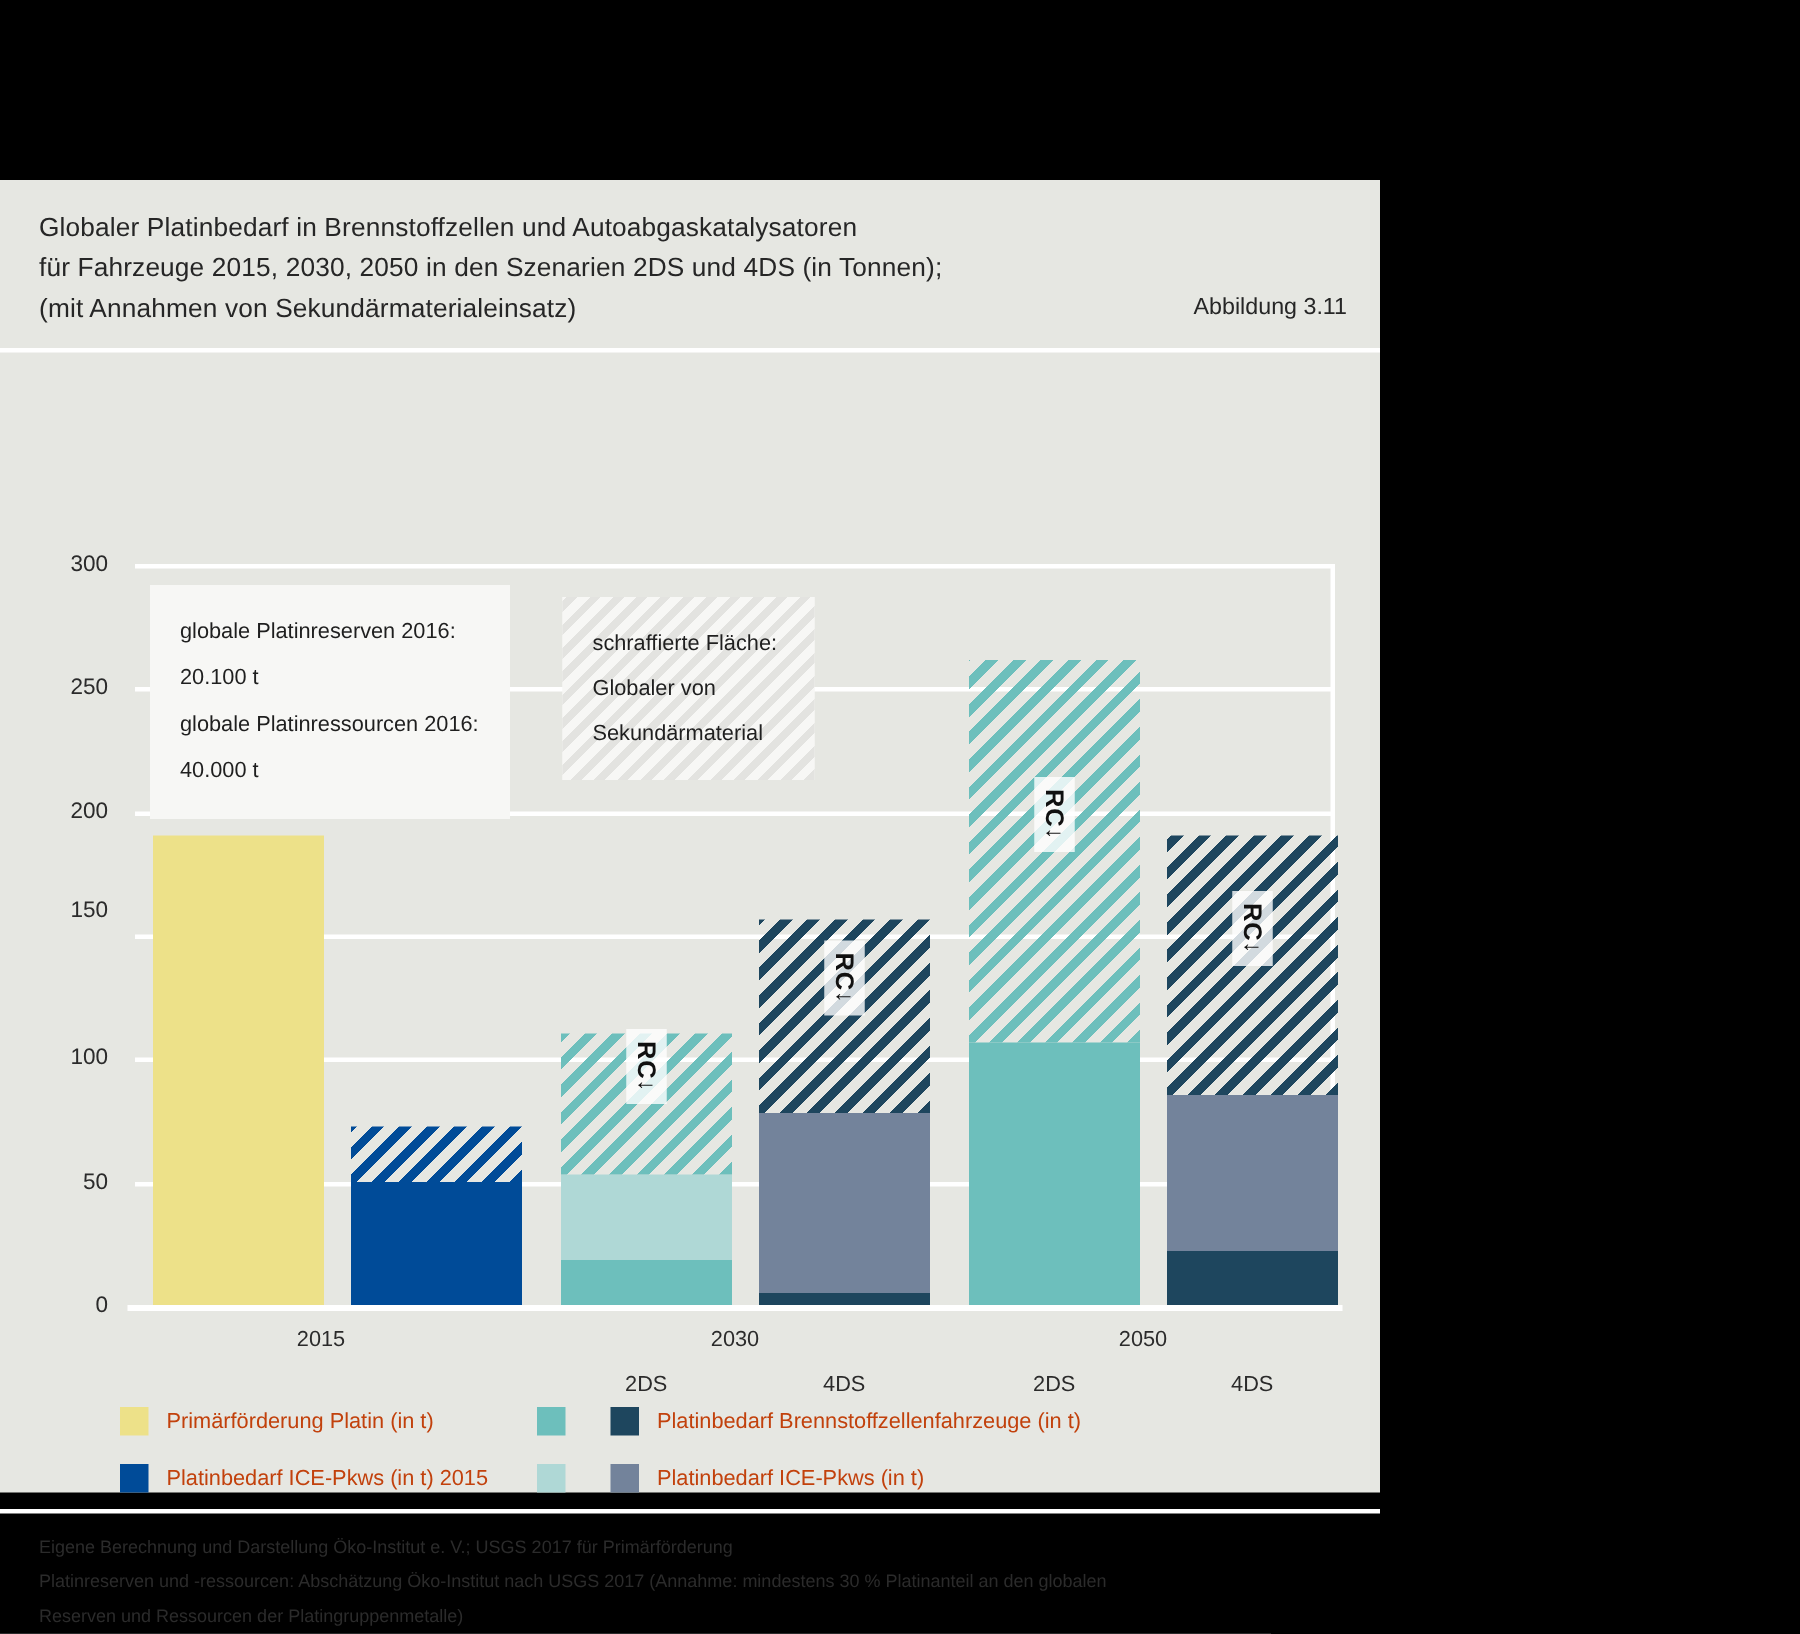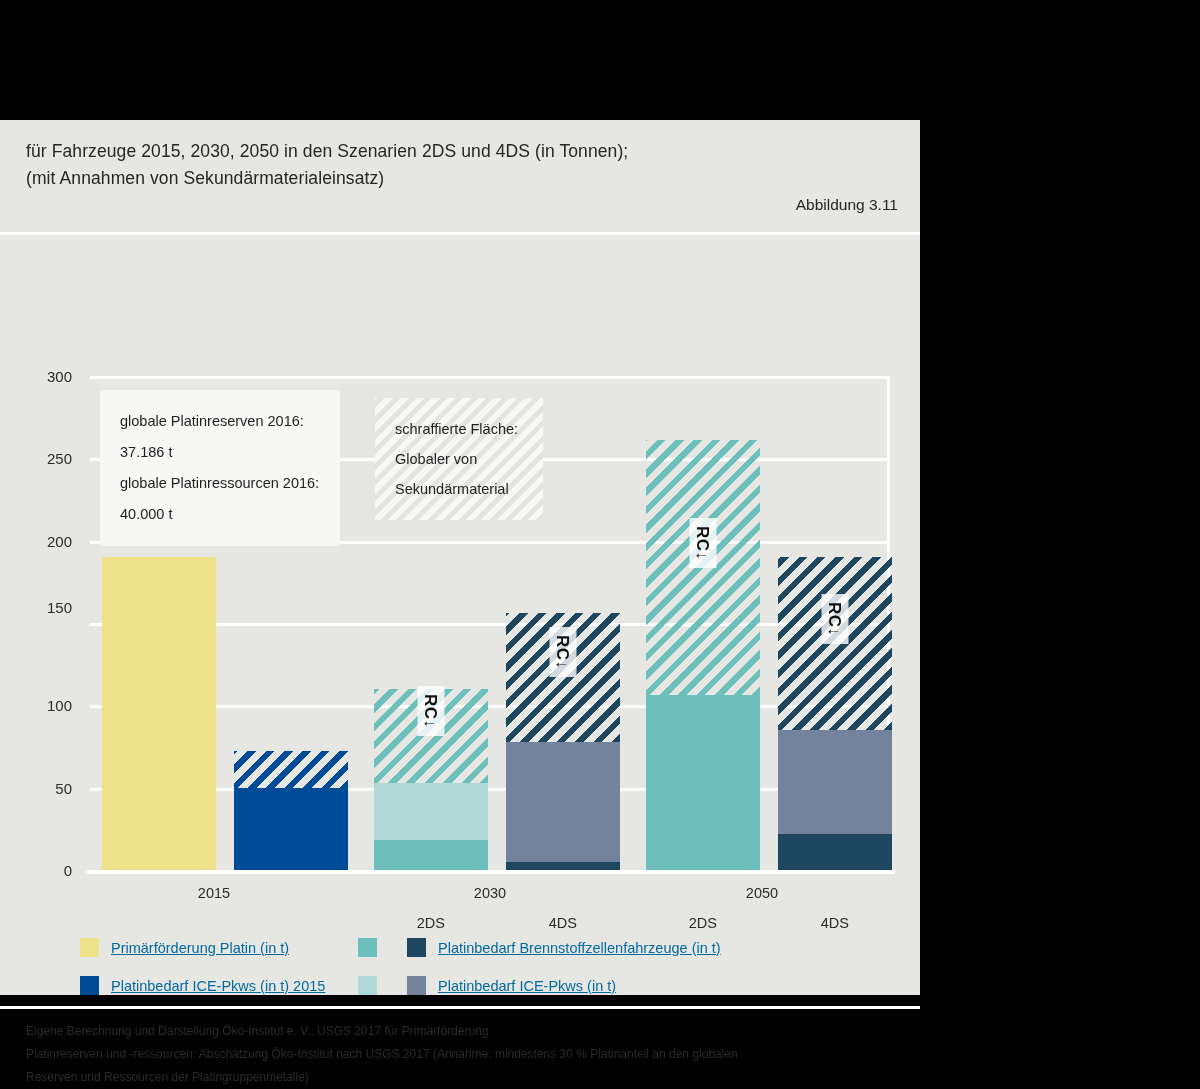--- a/index.html
+++ b/index.html
@@ -130,21 +130,21 @@
     transform: translateX(-50%);
   }
   
   .legend {
     position: absolute;
     left: 0; top: 808px;
     width: 920px; height: 78px;
   }
   .lg-item { position: absolute; display: flex; align-items: center; }
   .sw { width: 19px; height: 19px; display:inline-block; }
-  .lg-text { font-size: 14.5px; color: #0369a1; margin-left: 12px; white-space: nowrap; text-decoration: underline; }
+  .lg-text { font-size: 14.5px; color: #c2410c; margin-left: 12px; white-space: nowrap; }
   .sw-pair { display:flex; }
   .sw-pair .sw + .sw { margin-left: 30px; }
   
   .foot-rule {
     position: absolute; left: 0; top: 886px; width: 920px; height: 3px; background:#FFFFFF;
   }
   .footer {
     position: absolute;
     left: 26px; top: 900px;
     width: 880px;
@@ -153,20 +153,21 @@
     color: #2b2b2b;
   }
 </style>
 </head>
 <body>
 
 <div id="page">
   <div class="figure">
 
     <div class="header">
+      <div class="title-line">Globaler Platinbedarf in Brennstoffzellen und Autoabgaskatalysatoren</div>
       <div class="title-line">für Fahrzeuge 2015, 2030, 2050 in den Szenarien 2DS und 4DS (in Tonnen);</div>
       <div class="title-line">(mit Annahmen von Sekundärmaterialeinsatz)</div>
       <div class="fig-num">Abbildung 3.11</div>
     </div>
     <div class="hrule"></div>
 
     <div class="plot-wrap">
       <div class="axis-labels" id="yaxis">
           <div class="ytick" style="top: 635px;">0</div>
           <div class="ytick" style="top: 552.667px;">50</div>
@@ -212,21 +213,21 @@
             <div class="seg" style="bottom: 0px; height: 36.2267px; background: rgb(30, 70, 94);"></div>
             <div class="seg" style="bottom: 36.2267px; height: 103.74px; background: rgb(115, 131, 155);"></div>
             <div class="seg" style="bottom: 139.967px; height: 172.9px; background-color: transparent; background-image: repeating-linear-gradient(-45deg, rgb(30, 70, 94) 0px, rgb(30, 70, 94) 6px, rgba(0, 0, 0, 0) 6px, rgba(0, 0, 0, 0) 13px);"></div>
             <div class="rc-tag" style="bottom: 226.417px;"><span>RC</span><span class="arrow">↓</span></div>
           </div>
         </div>
       <div class="baseline" style="left:85px;top:635px;width:810px;"></div>
 
       <div class="callout" style="left:100px; top:155px; width:240px;">
         <div>globale Platinreserven 2016:</div>
-        <div>37.186 t</div>
+        <div>20.100 t</div>
         <div>globale Platinressourcen 2016:</div>
         <div>40.000 t</div>
       </div>
       <div class="callout hatched" style="left:375px; top:163px; width:168px; line-height:30px;">
         <div>schraffierte Fläche:</div>
         <div>Globaler von</div>
         <div>Sekundärmaterial</div>
       </div>
 
       <div id="xaxis">

